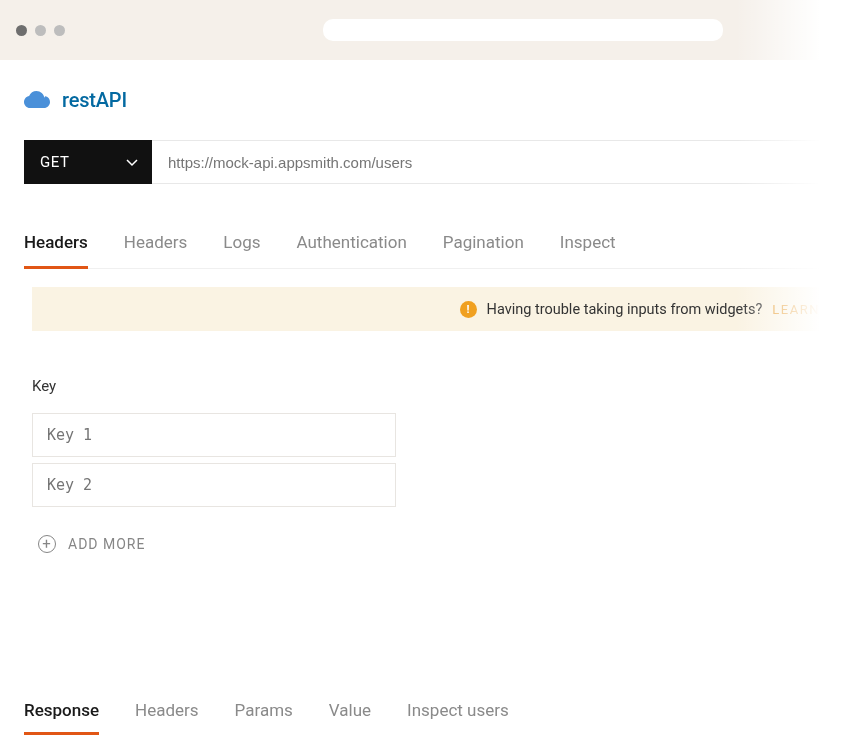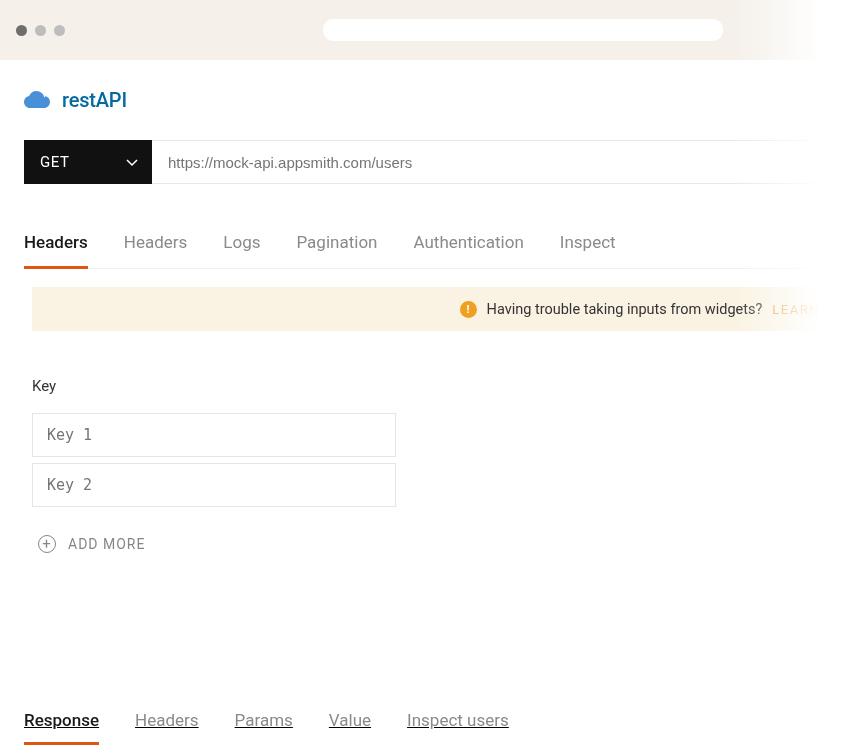--- a/index.html
+++ b/index.html
@@ -131,22 +131,21 @@
     cursor: pointer;
   }
   .add-more-icon {
     width: 18px; height: 18px; border: 1.5px solid #868686; border-radius: 50%;
     display: flex; align-items: center; justify-content: center;
     font-size: 15px; line-height: 1;
   }
   
   .bottom-tabs-wrap {
     position: absolute; left: 0; right: 4px; bottom: 0;
-    padding: 0 24px 10px 24px;
-    text-decoration: underline;
+    padding: 0 24px 20px 24px;
   }
   .bottom-tabs {
     display: flex; gap: 36px;
   }
   .btab {
     padding: 0 0 12px 0;
     font-size: 17px; color: #8A8A8A; cursor: pointer;
     border-bottom: 3px solid transparent;
   }
   .btab.active { color: #1a1a1a; font-weight: 500; border-bottom-color: #E15615; }
@@ -180,22 +179,22 @@
           </svg>
       </span>
     </div>
     <input class="url-input" placeholder="https://mock-api.appsmith.com/users" style="">
   </div>
 
   <div class="tabs">
     <div class="tab active">Headers</div>
     <div class="tab">Headers</div>
     <div class="tab">Logs</div>
+    <div class="tab">Authentication</div>
     <div class="tab">Pagination</div>
-    <div class="tab">Authentication</div>
     <div class="tab">Inspect</div>
   </div>
 
   <div class="banner">
     <span class="banner-icon">!</span>
     <span>Having trouble taking inputs from widgets?</span>
     <span class="banner-link">LEARN</span>
   </div>
 
   <div class="kv-section">

